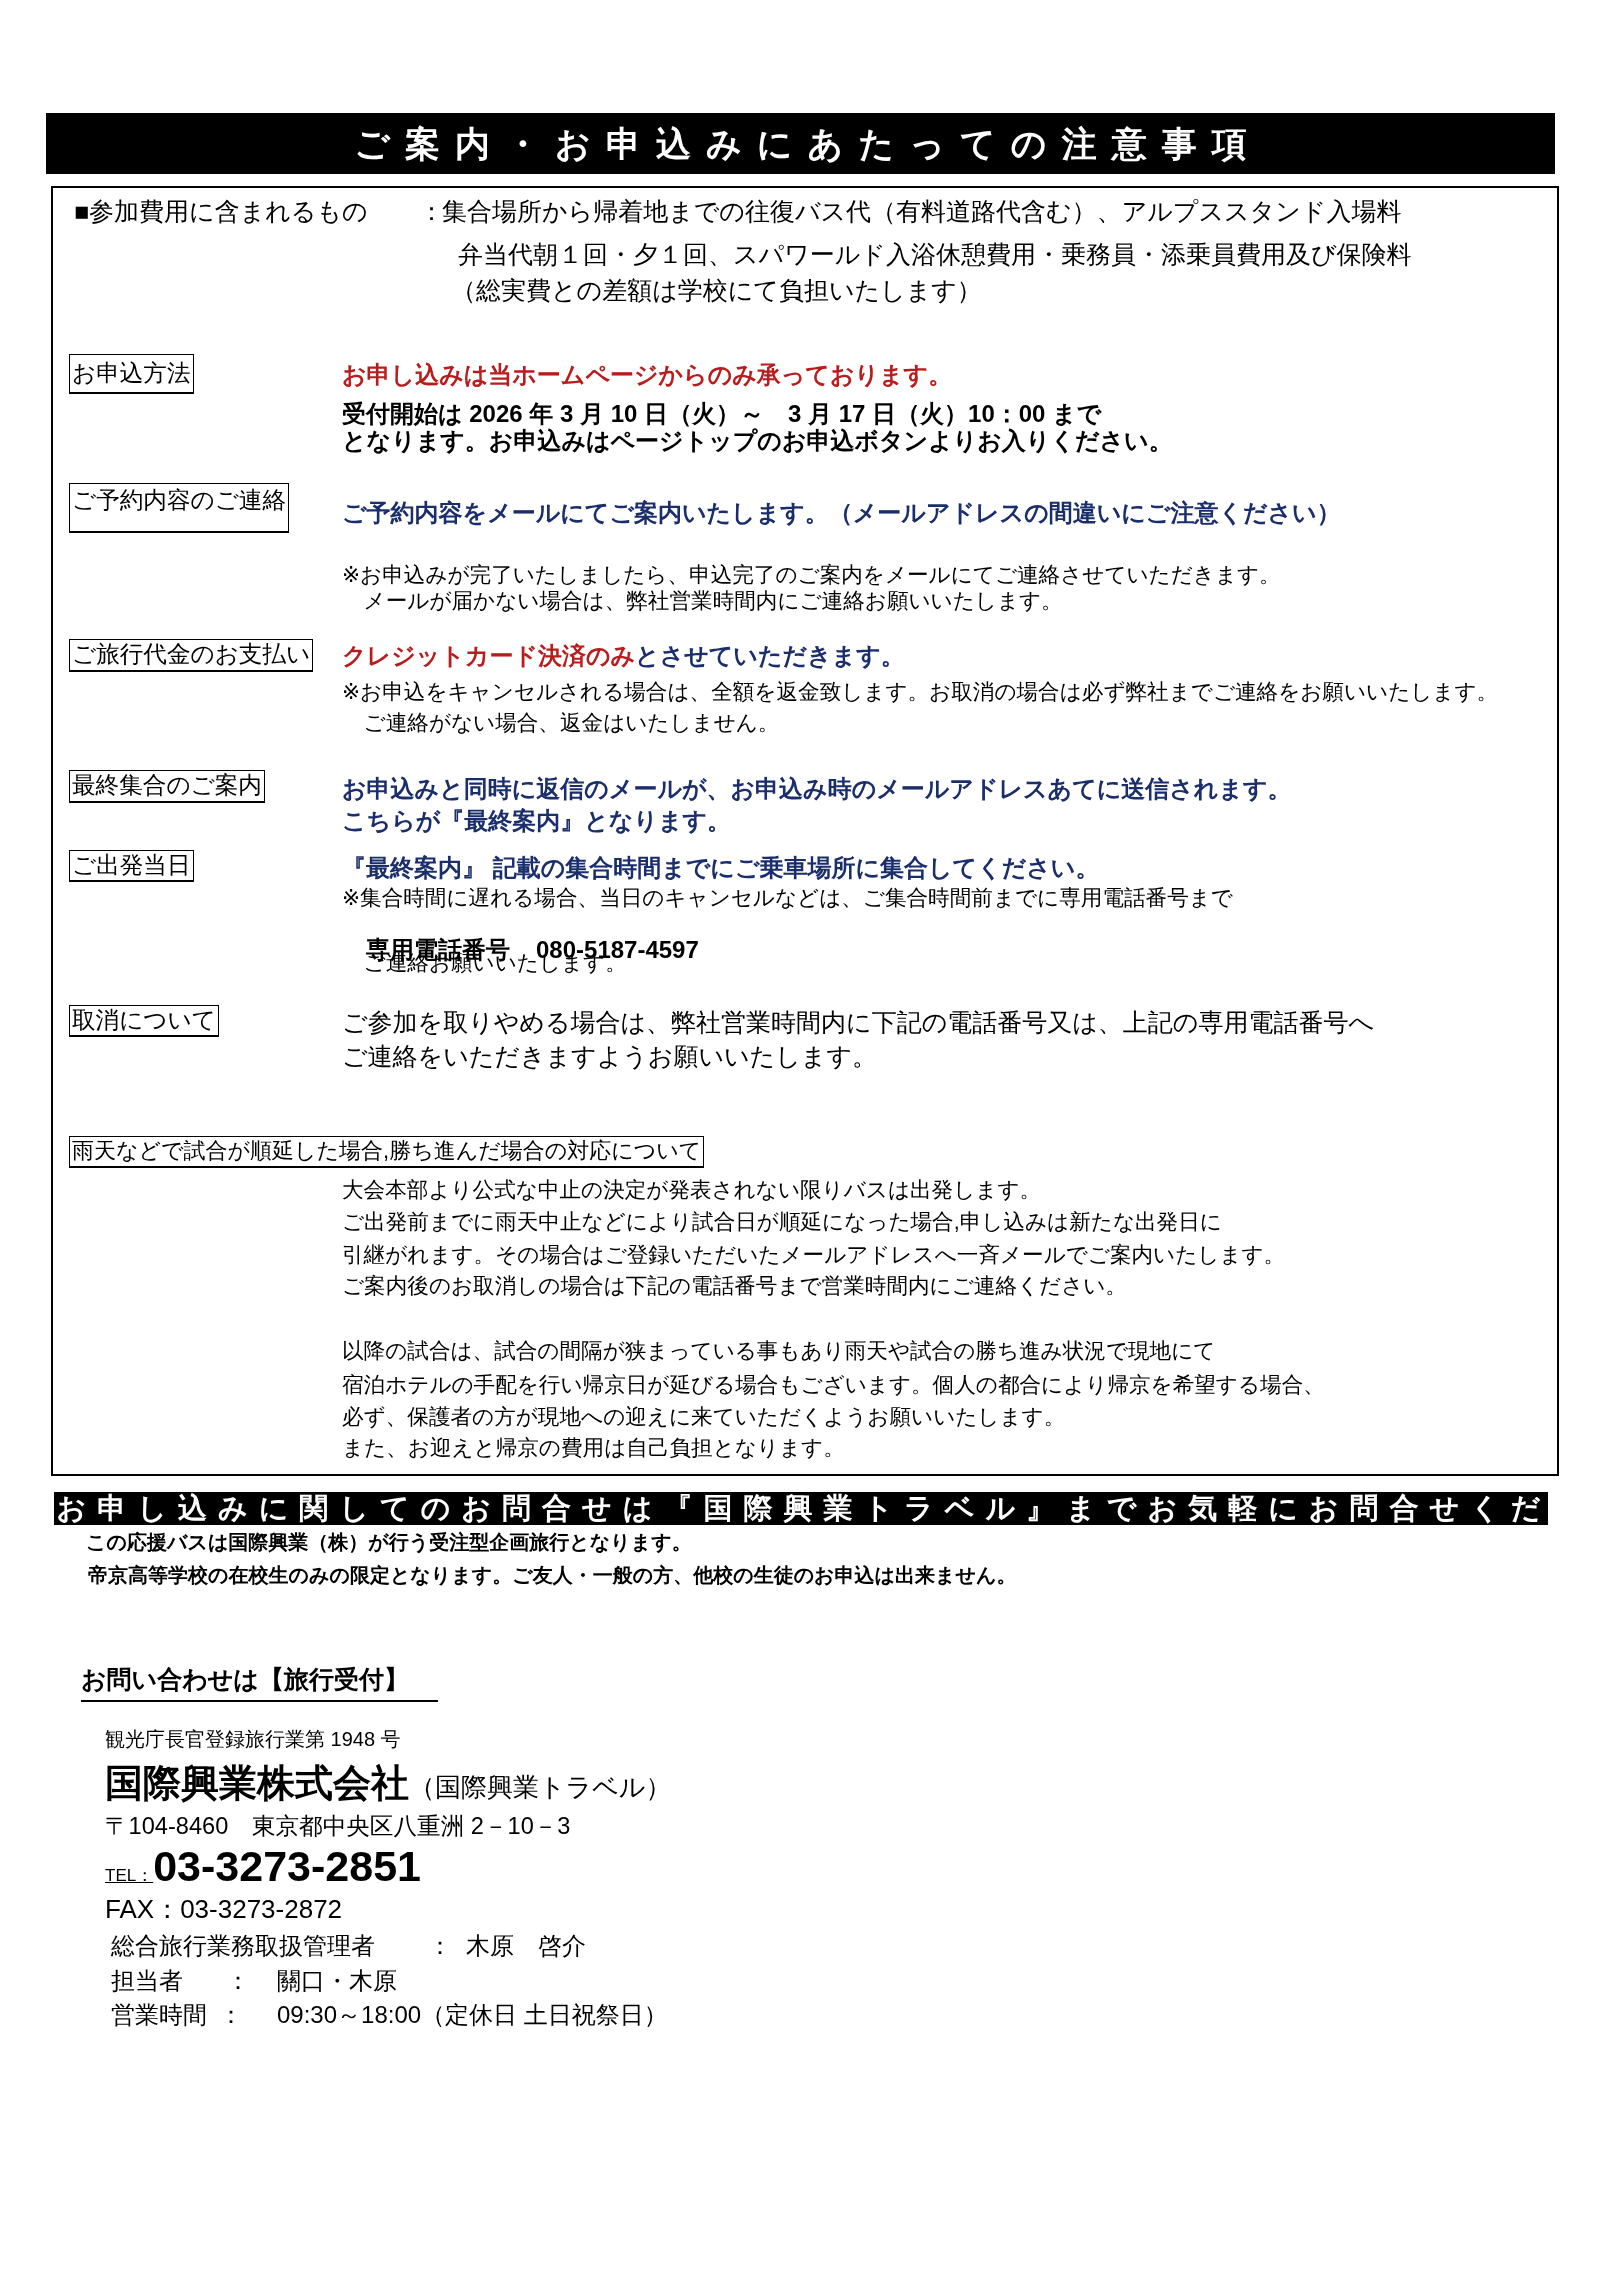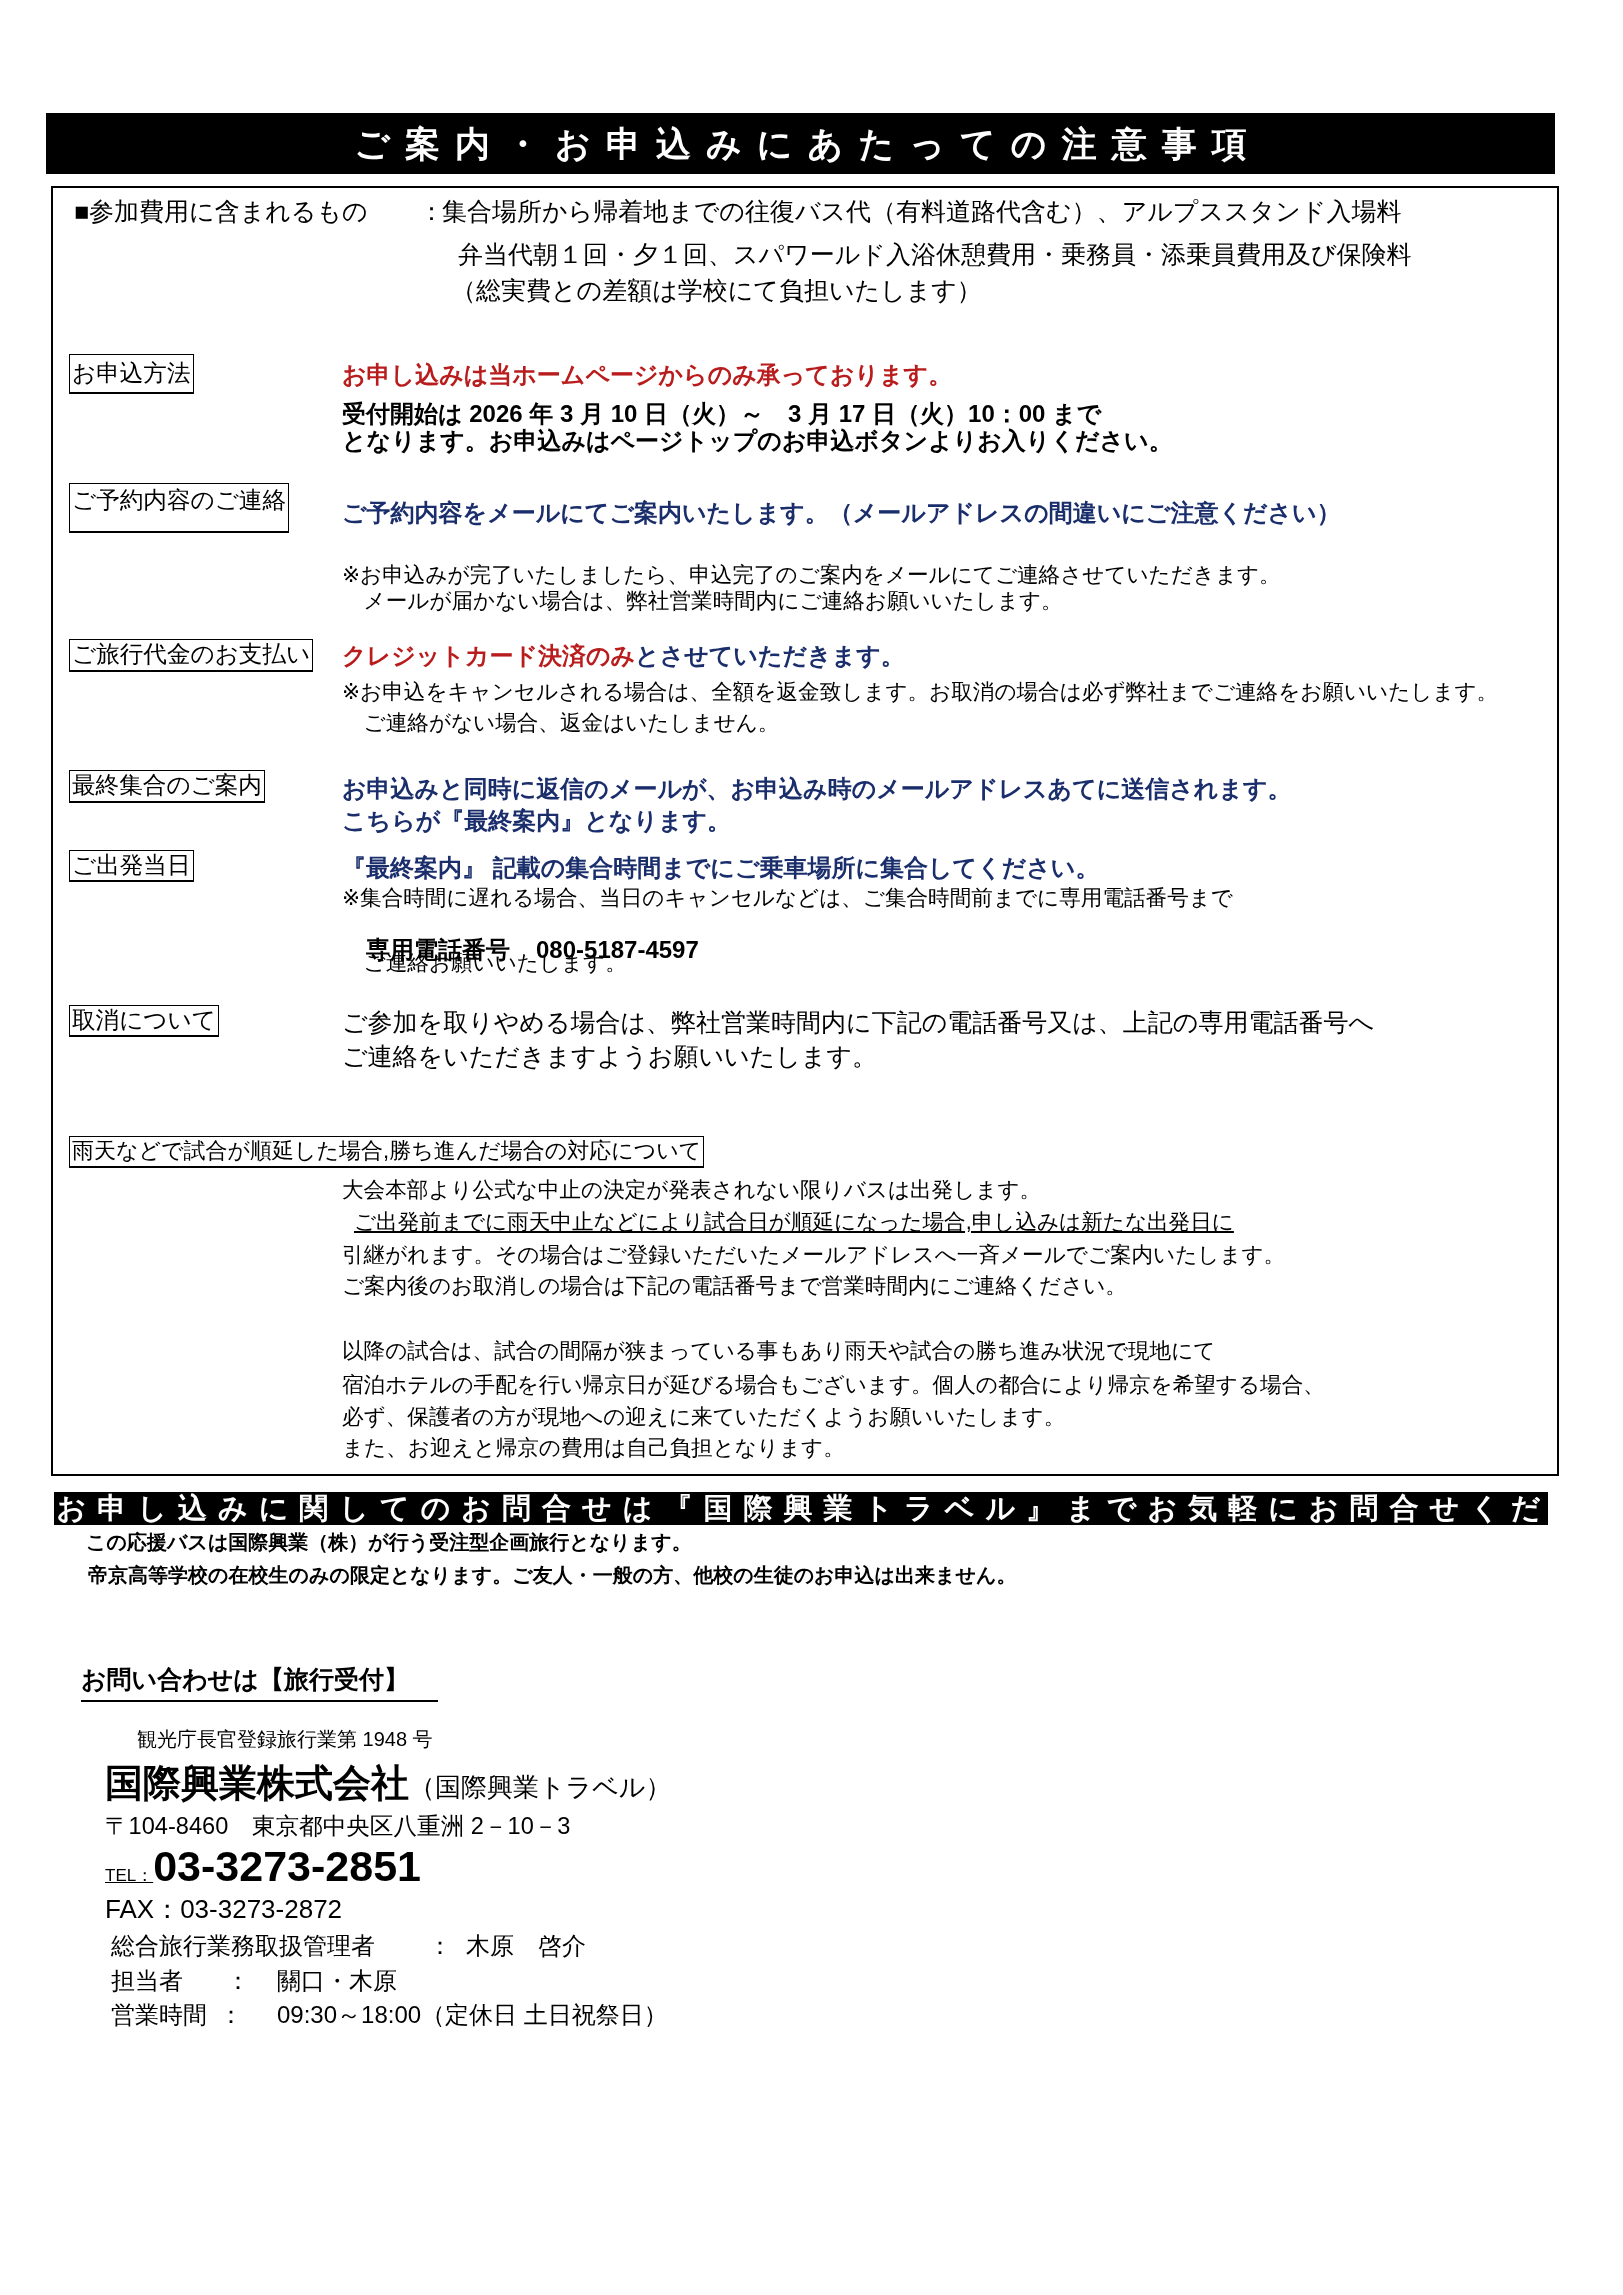--- a/index.html
+++ b/index.html
@@ -76,36 +76,36 @@
 <div class="ln f33" style="left:342px; top:882px;">※集合時間に遅れる場合、当日のキャンセルなどは、ご集合時間前までに専用電話番号まで</div>
 <div class="ln f33" style="left:342px; top:947px;">　ご連絡お願いいたします。</div>
 <div class="ln f37 b" style="left:366px; top:934px;"><span>専用電話番号</span><span style="display:inline-block; width:26px;"></span><span>080-5187-4597</span></div>
 
 <div class="label" style="top:1005px; height:32px; line-height:28px;">取消について</div>
 <div class="ln f38" style="left:342px; top:1007px;">ご参加を取りやめる場合は、弊社営業時間内に下記の電話番号又は、上記の専用電話番号へ</div>
 <div class="ln f38" style="left:342px; top:1041px;">ご連絡をいただきますようお願いいたします。</div>
 
 <div class="label" style="top:1136px; height:32px; line-height:28px; font-size:22px;">雨天などで試合が順延した場合,勝ち進んだ場合の対応について</div>
 <div class="ln f33" style="left:342px; top:1174px;">大会本部より公式な中止の決定が発表されない限りバスは出発します。</div>
-<div class="ln f33" style="left:354px; top:1206px;text-decoration:underline;">ご出発前までに雨天中止などにより試合日が順延になった場合,申し込みは新たな出発日に</div>
+<div class="ln f33" style="left:342px; top:1206px;">ご出発前までに雨天中止などにより試合日が順延になった場合,申し込みは新たな出発日に</div>
 <div class="ln f33" style="left:342px; top:1239px;">引継がれます。その場合はご登録いただいたメールアドレスへ一斉メールでご案内いたします。</div>
 <div class="ln f33" style="left:342px; top:1270px;text-align:right;">ご案内後のお取消しの場合は下記の電話番号まで営業時間内にご連絡ください。</div>
 <div class="ln f33" style="left:342px; top:1335px;">以降の試合は、試合の間隔が狭まっている事もあり雨天や試合の勝ち進み状況で現地にて</div>
 <div class="ln f33" style="left:342px; top:1369px;">宿泊ホテルの手配を行い帰京日が延びる場合もございます。個人の都合により帰京を希望する場合、</div>
 <div class="ln f33" style="left:342px; top:1401px;">必ず、保護者の方が現地への迎えに来ていただくようお願いいたします。</div>
 <div class="ln f33" style="left:342px; top:1432px;">また、お迎えと帰京の費用は自己負担となります。</div>
 
 <div class="banner">お申し込みに関してのお問合せは『国際興業トラベル』までお気軽にお問合せください。</div>
 
 <div class="ln f31 b" style="left:86px; top:1527px;">この応援バスは国際興業（株）が行う受注型企画旅行となります。</div>
 <div class="ln f31 b" style="left:88px; top:1560px;">帝京高等学校の在校生のみの限定となります。ご友人・一般の方、他校の生徒のお申込は出来ません。</div>
 
 <div class="ln b" style="left:81px; top:1664px; font-size:25px;">お問い合わせは【旅行受付】</div>
 <div class="underline"></div>
-<div class="ln f31" style="left:105px; top:1724px;margin-left:32px;">観光庁長官登録旅行業第 1948 号</div>
+<div class="ln f31" style="left:105px; top:1724px;">観光庁長官登録旅行業第 1948 号</div>
 <div class="abs" style="left:105px; top:1760px; height:46px; line-height:46px;">
   <span class="b" style="font-size:38px;">国際興業株式会社</span><span style="font-size:26px;">（国際興業トラベル）</span>
 </div>
 <div class="ln" style="left:105px; top:1811px; font-size:23.6px;">〒104-8460　東京都中央区八重洲 2－10－3</div>
 <div class="abs" style="left:105px; top:1843px; height:46px; line-height:46px;">
   <span style="font-size:17px;text-decoration:underline;">TEL：</span><span class="b" style="font-size:43px;">03-3273-2851</span>
 </div>
 <div class="ln" style="left:105px; top:1894px; font-size:26px;">FAX：03-3273-2872</div>
 
 <div class="ln" style="left:111px; top:1930px; font-size:24px;">総合旅行業務取扱管理者</div>

